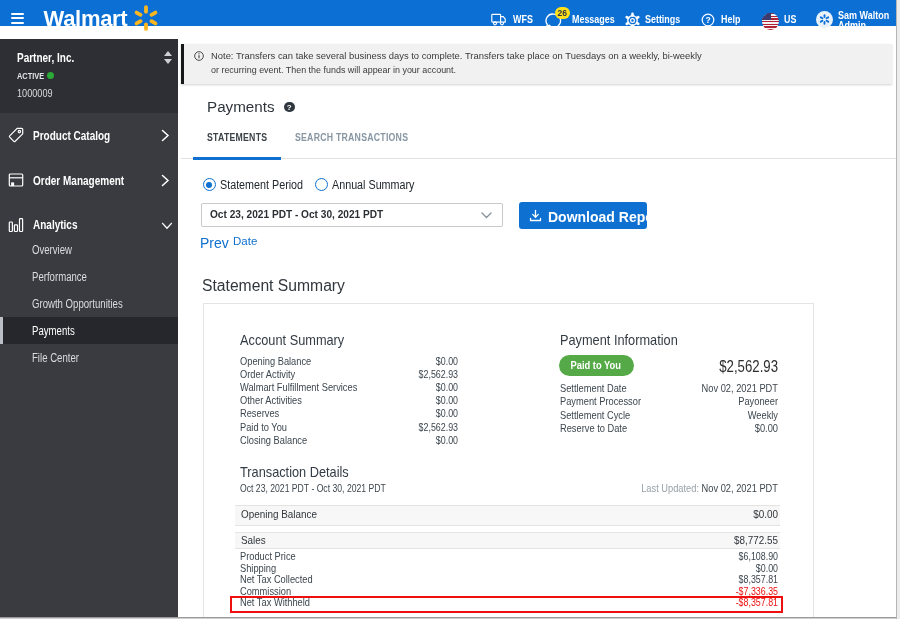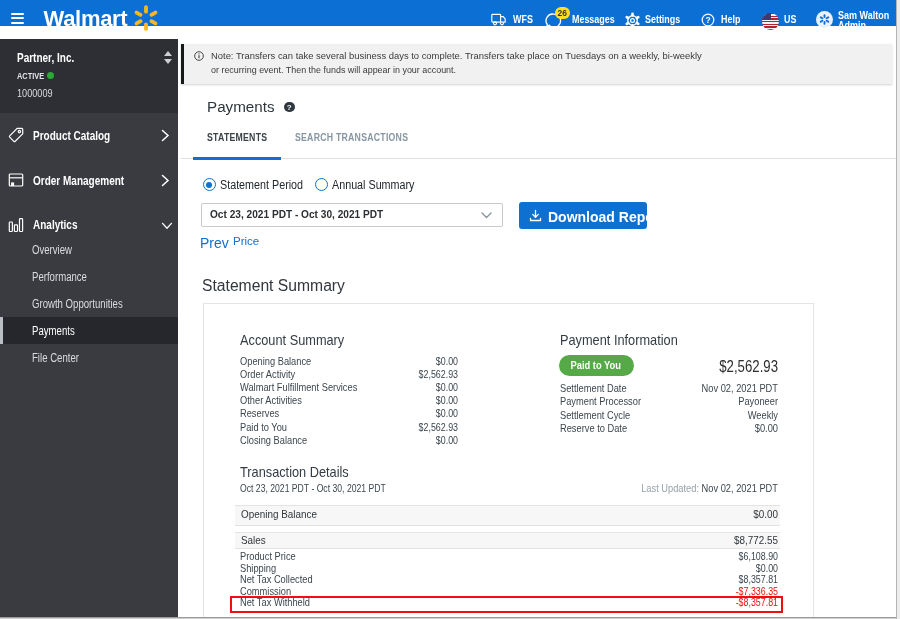--- a/index.html
+++ b/index.html
@@ -198,21 +198,21 @@
 
 <div class="abs" style="left:519px;top:202px;width:128px;height:27px;background:#0e71d2;border-radius:3px;"></div>
 <svg class="abs" style="left:529px;top:209px;" width="13" height="13" viewBox="0 0 13 13" fill="none" stroke="#fff" stroke-width="1.3" stroke-linecap="round" stroke-linejoin="round">
   <line x1="6.5" y1="1.5" x2="6.5" y2="8"></line>
   <polyline points="3.7,5.4 6.5,8.2 9.3,5.4"></polyline>
   <path d="M1.5 9.5v2h10v-2"></path>
 </svg>
 <div class="abs nw" style="left:548px;top:209px;font-size:14px;font-weight:700;color:#fff;">Download Report</div>
 
 <div class="abs nw" style="left:200px;top:235px;font-size:14px;color:#0f70cf;">Prev</div>
-<div class="abs nw" style="left:233px;top:235px;font-size:11.5px;color:#0f70cf;">Price</div>
+<div class="abs nw" style="left:233px;top:235px;font-size:11.5px;color:#0f70cf;">Date</div>
 
 <div class="abs nw s98" style="left:201.5px;top:277px;font-size:16px;color:#31373d;">Statement Summary</div>
 
 <div class="abs" style="left:202.5px;top:303px;width:611.5px;height:330px;border:1px solid #e4e4e4;background:#fff;"></div>
 
 <div class="abs nw s88" style="left:240px;top:331.5px;font-size:14.5px;color:#333c44;">Account Summary</div>
 <div class="abs s86" style="left:240px;top:354.5px;font-size:10.8px;color:#3c464e;line-height:13.2px;">
   <div>Opening Balance</div>
   <div>Order Activity</div>
   <div>Walmart Fulfillment Services</div>

